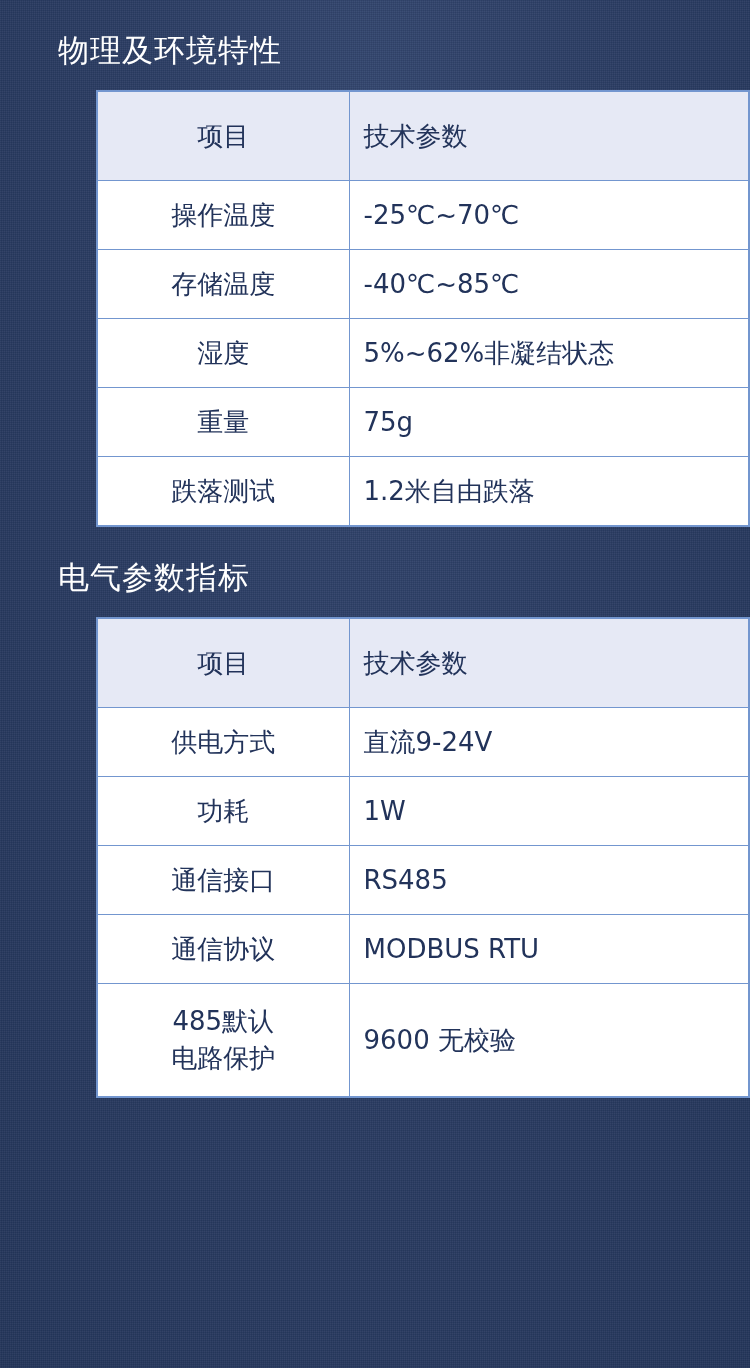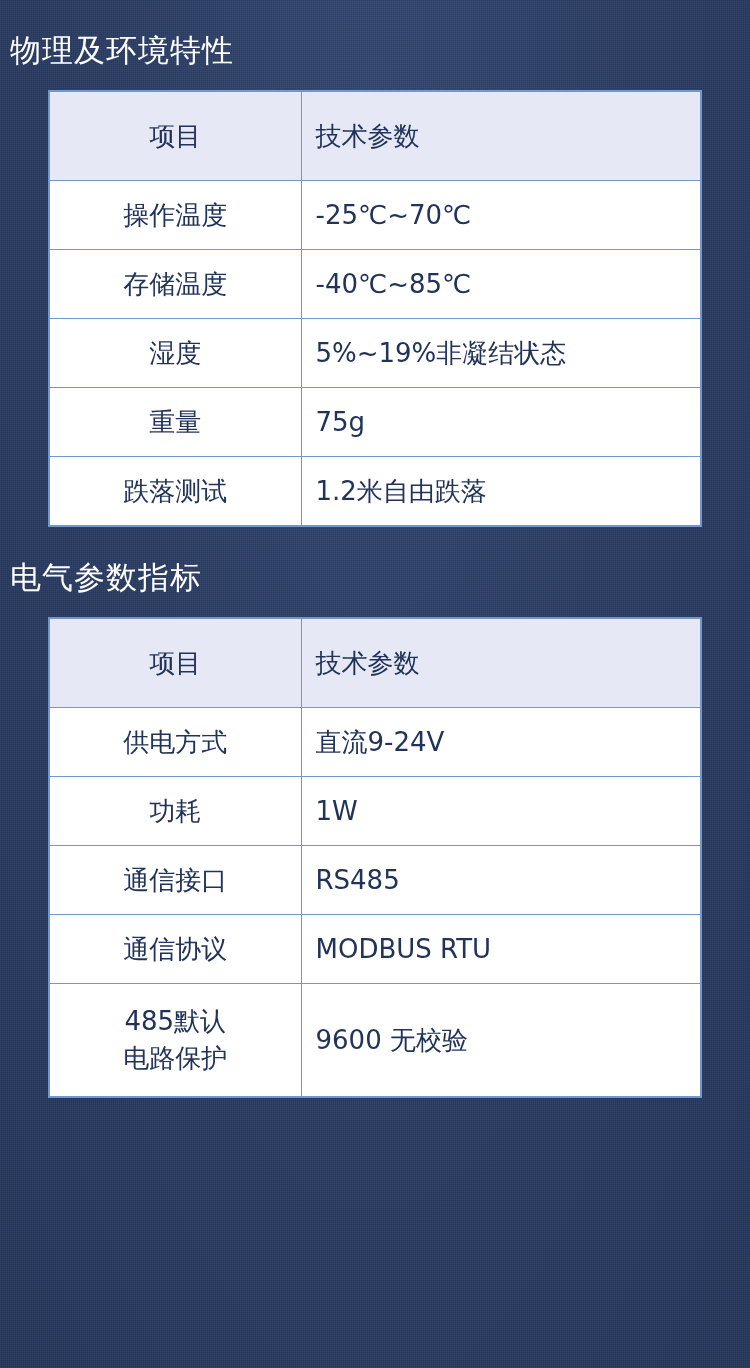--- a/index.html
+++ b/index.html
@@ -50,20 +50,21 @@
     color: #eef1f7;
     font-size: 28px;
     font-weight: 400;
     letter-spacing: 2.2px;
     font-family: "Liberation Sans", "DejaVu Sans", sans-serif;
   }
 
   
   .section {
     margin-top: 30px;
+    margin-left: 48px;
   }
   .section-title {
     color: #ffffff;
     font-size: 31px;
     font-weight: 400;
     letter-spacing: 1px;
     padding-left: 10px;
     font-family: "DejaVu Sans", "Liberation Sans", sans-serif;
   }
 
@@ -144,21 +145,21 @@
         <tr>
           <td class="cell-item">操作温度</td>
           <td class="cell-value">-25℃~70℃</td>
         </tr>
         <tr>
           <td class="cell-item">存储温度</td>
           <td class="cell-value">-40℃~85℃</td>
         </tr>
         <tr>
           <td class="cell-item">湿度</td>
-          <td class="cell-value">5%~19%非凝结状态</td>
+          <td class="cell-value">5%~62%非凝结状态</td>
         </tr>
         <tr>
           <td class="cell-item">重量</td>
           <td class="cell-value">75g</td>
         </tr>
         <tr>
           <td class="cell-item">跌落测试</td>
           <td class="cell-value">1.2米自由跌落</td>
         </tr>
       </tbody>

